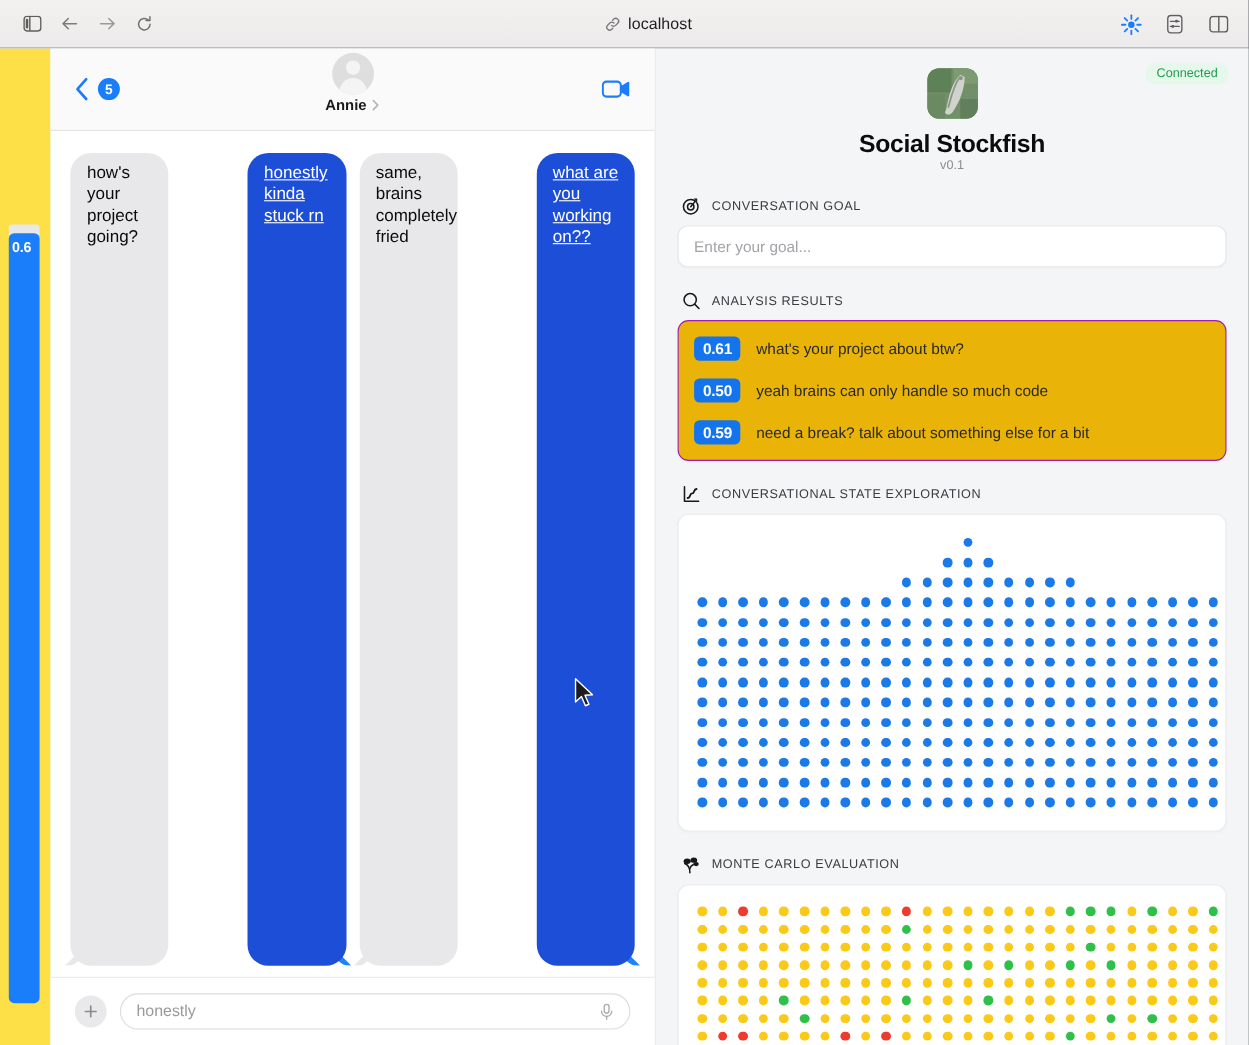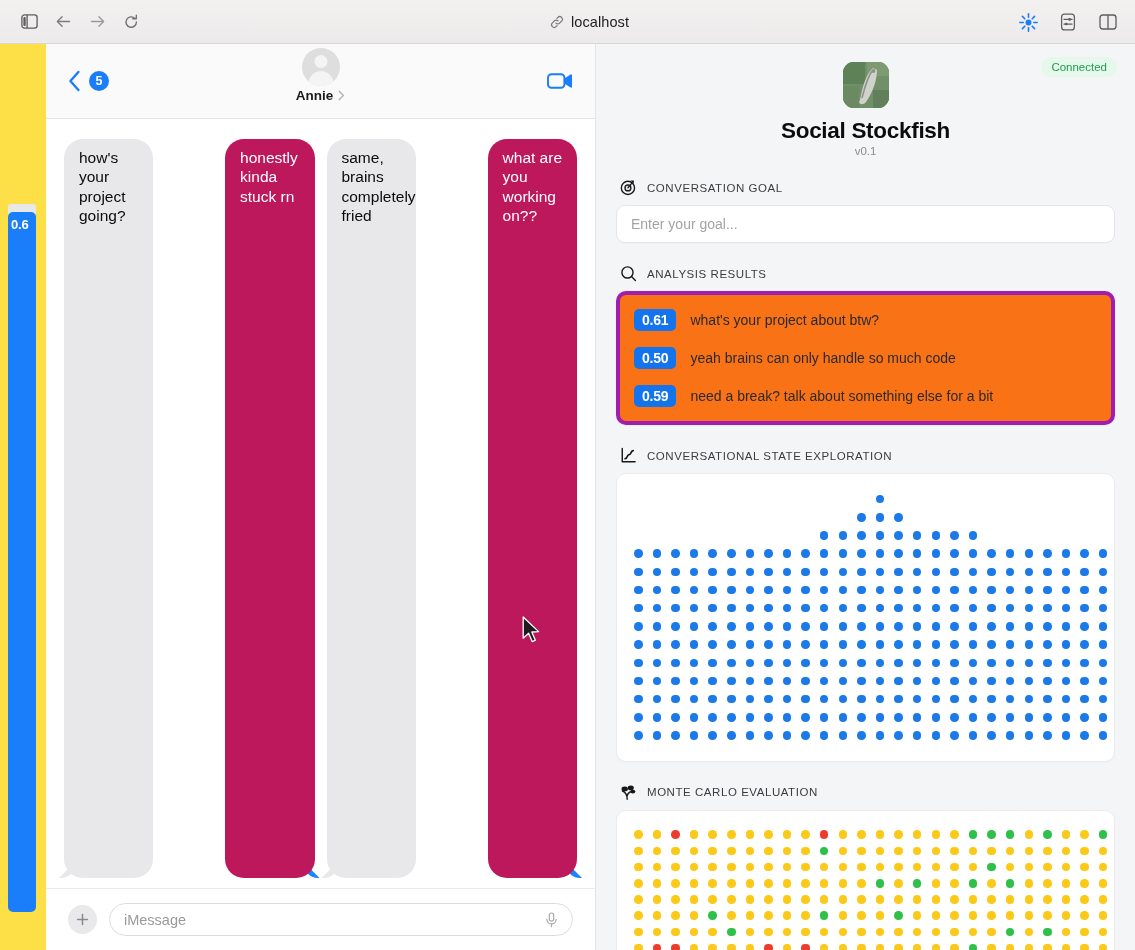--- a/index.html
+++ b/index.html
@@ -150,21 +150,21 @@
   .msg-row.out { justify-content: flex-end; }
   .bubble {
     max-width: 75%;
     padding: 9px 15px 10px 15px;
     border-radius: 19px;
     font-size: 15.5px;
     line-height: 1.25;
     position: relative;
   }
   .bubble.in { background: #e8e8ea; color: #0b0b0b; }
-  .bubble.out { background: #be185d; color: #fff; }
+  .bubble.out { background: #1d4ed8; color: #fff; text-decoration: underline; }
   .bubble.in::after {
     content: ""; position: absolute;
     left: -5px; bottom: 0;
     width: 16px; height: 16px;
     background: #e8e8ea;
     border-bottom-right-radius: 14px;
     clip-path: polygon(100% 0, 100% 100%, 0 100%);
     z-index: -1;
   }
   .bubble.out::after {
@@ -251,22 +251,22 @@
   #goal-input {
     height: 38px; background: #fff;
     border: 1px solid #e6e6e8; border-radius: 9px;
     display: flex; align-items: center;
     padding: 0 14px;
     box-shadow: 0 1px 1px rgba(0,0,0,.02);
   }
   #goal-placeholder { font-size: 14px; color: #a3a3a8; }
 
   #results-card {
-    background: #f97316; border-radius: 10px;
-    border: 4px solid #a21caf;
+    background: #eab308; border-radius: 10px;
+    border: 1px solid #a21caf;
     padding: 6px 0;
     box-shadow: 0 1px 2px rgba(0,0,0,.025);
   }
   .result-row {
     display: flex; align-items: center; gap: 14px;
     padding: 8px 14px;
   }
   .result-score {
     background: #1474ee; color: #fff;
     font-size: 14px; font-weight: 700;
@@ -446,21 +446,21 @@
       </div>
 
       <div id="compose-bar">
         <div id="plus-button">
           <svg width="15" height="15" viewBox="0 0 15 15" fill="none" stroke="#8a8a8e" stroke-width="1.5" stroke-linecap="round">
             <line x1="7.5" y1="2.6" x2="7.5" y2="12.4"></line>
             <line x1="2.6" y1="7.5" x2="12.4" y2="7.5"></line>
           </svg>
         </div>
         <div id="compose-field">
-          <span id="compose-placeholder">iMessage</span>
+          <span id="compose-placeholder">honestly</span>
           <span id="mic-icon">
             <svg width="13" height="16" viewBox="0 0 13 16" fill="none" stroke="#a8a8ad" stroke-width="1.2" stroke-linecap="round">
               <rect x="4.3" y="1" width="4.4" height="8" rx="2.2"></rect>
               <path d="M1.8 7.3a4.7 4.7 0 0 0 9.4 0"></path>
               <line x1="6.5" y1="12" x2="6.5" y2="14.7"></line>
             </svg>
           </span>
         </div>
       </div>
     </div>

